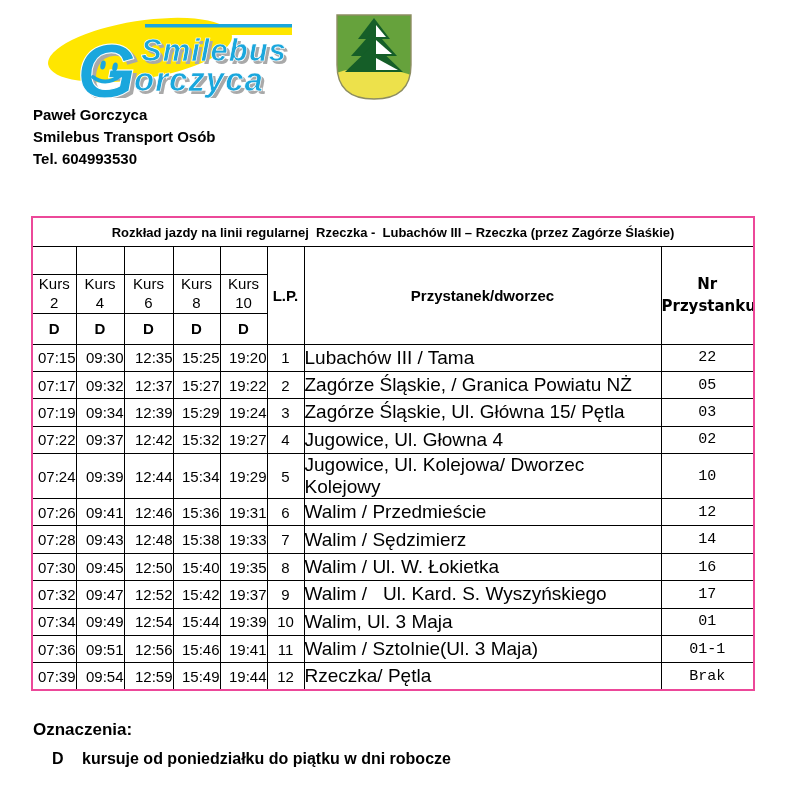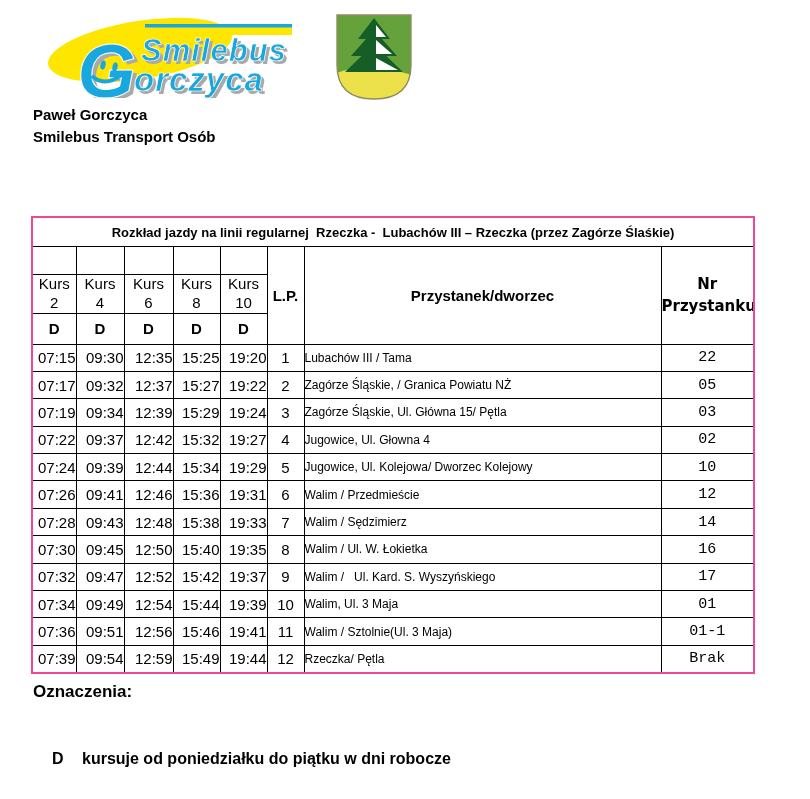--- a/index.html
+++ b/index.html
@@ -21,24 +21,24 @@
   .row-title th{height:28px;font-weight:bold;font-size:13px;text-align:center;white-space:pre-wrap;}
   .row-blank th{height:27px;}
   .row-kurs th{height:37px;font-weight:normal;font-size:15px;line-height:1.25;text-align:center;white-space:pre-line;}
   .row-day th{height:30px;font-weight:bold;font-size:15px;text-align:center;}
   .th-lp{font-weight:bold;font-size:15px;text-align:center;}
   .th-stop{font-weight:bold;font-size:15px;text-align:center;}
   .th-nr{font-family:"DejaVu Sans",sans-serif;font-weight:bold;font-size:15px;text-align:center;white-space:pre-line;line-height:1.5;}
   .tt tbody tr{height:27.4px;}
   .cell-time{font-size:15px;text-align:right;}
   .cell-lp{font-size:15px;text-align:center;}
-  .cell-stop{font-size:12px;text-align:left;padding-left:5px;white-space:pre-wrap;}
+  .cell-stop{font-size:19px;text-align:left;padding-left:5px;white-space:pre-wrap;}
   .cell-nr{font-family:Liberation Mono, monospace;font-size:15px;text-align:center;}
   
-  .footer-title{position:absolute;left:33px;top:682px;font-size:17px;font-weight:bold;}
+  .footer-title{position:absolute;left:33px;top:720px;font-size:17px;font-weight:bold;}
   .footer-line{position:absolute;left:52px;top:750px;font-size:16px;font-weight:bold;display:flex;}
   .footer-symbol{width:30px;}
   .footer-desc{white-space:pre;}
 </style>
 </head>
 <body>
 
 <div>
 
   <svg class="logo" viewBox="0 0 250 85" aria-hidden="true">
@@ -81,20 +81,21 @@
         <polygon points="42,27 42,41 58,41" fill="#ffffff"></polygon>
         <polygon points="42,45 42,57 64,57" fill="#ffffff"></polygon>
       </g>
     </g>
     <path d="M3,2 L77,2 L77,52 Q77,86 40,86 Q3,86 3,52 Z" fill="none" stroke="#8d8d62" stroke-width="1.4"></path>
   </svg>
 
   <div class="contact">
     <div class="contact-line">Paweł Gorczyca</div>
     <div class="contact-line">Smilebus Transport Osób</div>
+    <div class="contact-line">Tel. 604993530</div>
   </div>
 </div>
 
 <table class="tt">
   <colgroup>
     <col style="width:44px">
       <col style="width:48px">
       <col style="width:49px">
       <col style="width:47px">
       <col style="width:47px">

